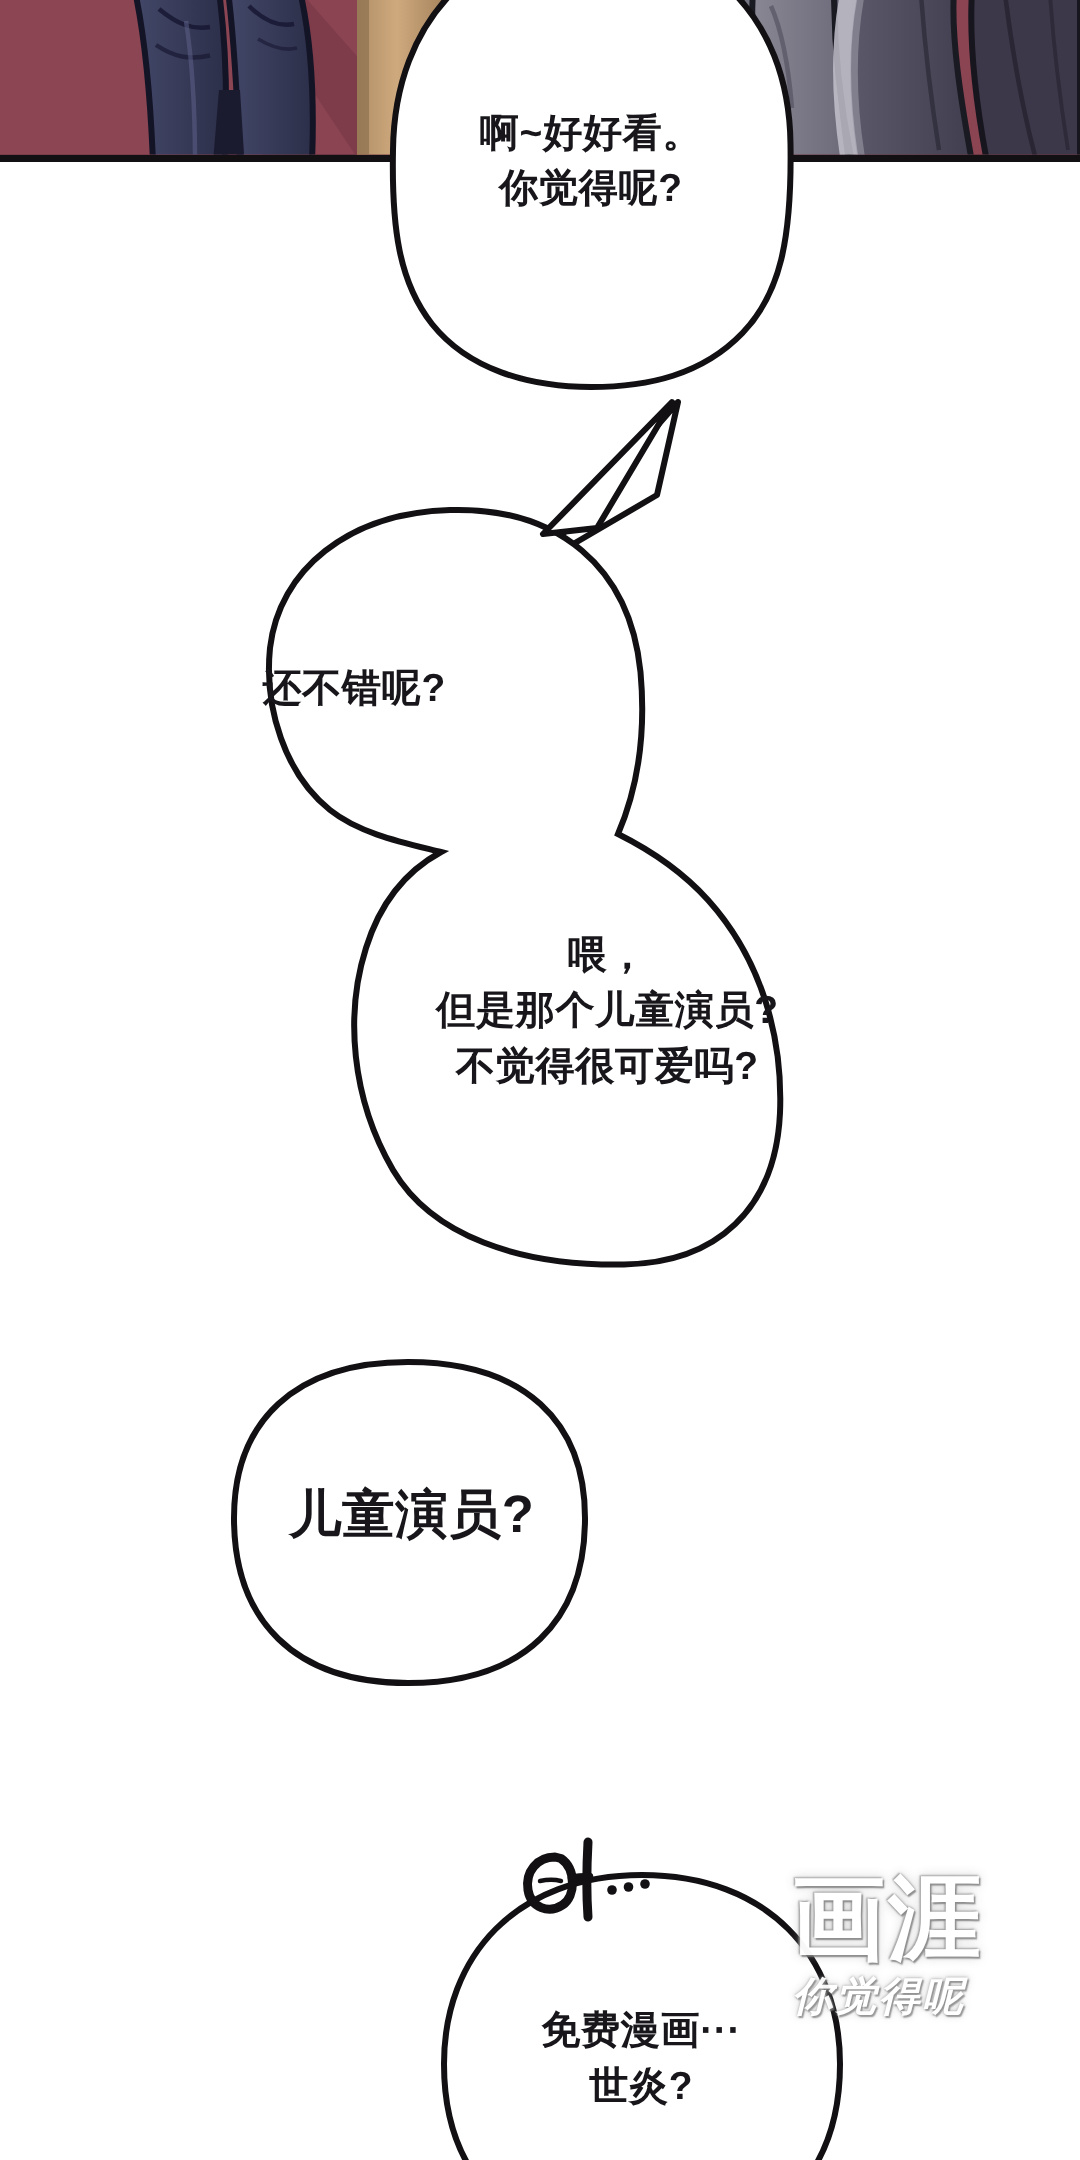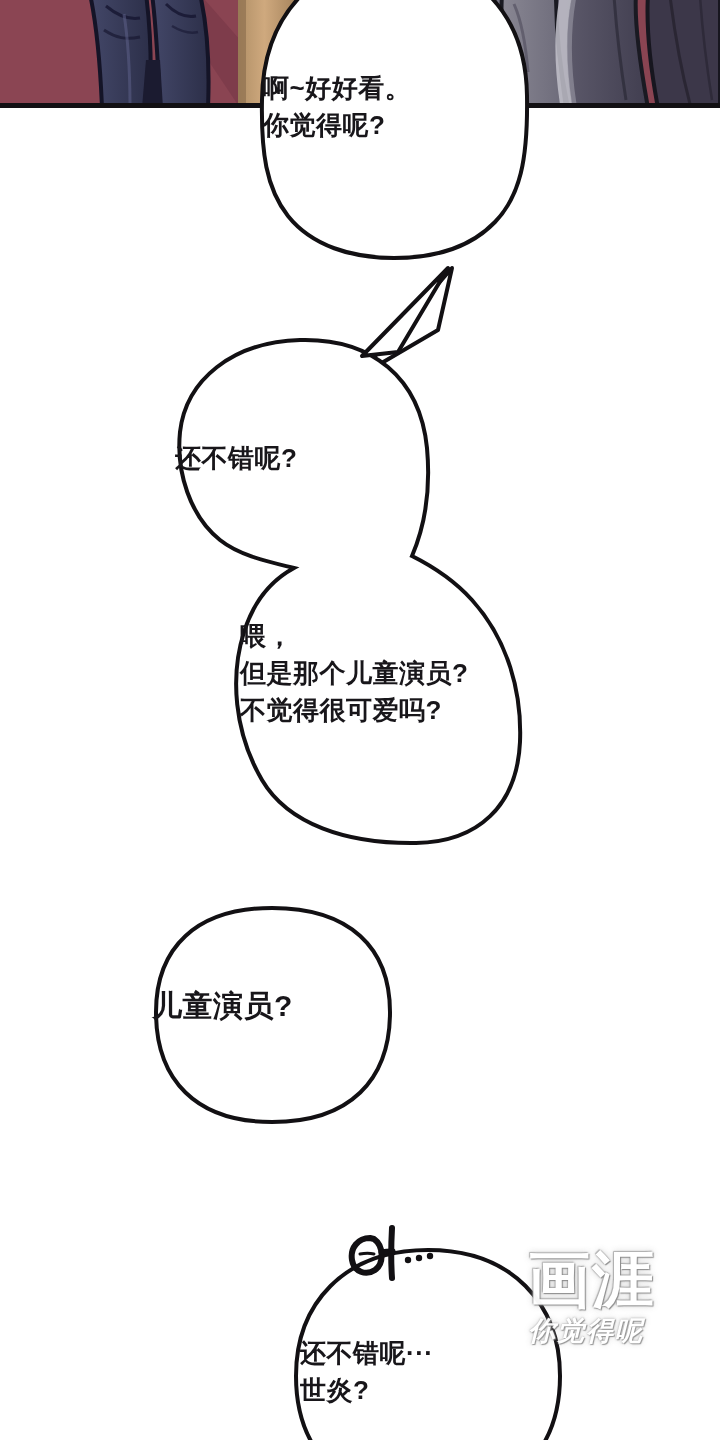--- a/index.html
+++ b/index.html
@@ -38,28 +38,29 @@
     pointer-events:none;
   }
   .bubble-layer svg { display:block; width:720px; height:1440px; }
 
   
   .btext {
     position:absolute;
     color:#18161a;
     font-family:"Liberation Sans","DejaVu Sans",sans-serif;
     font-weight:700;
+    text-align:center;
     line-height:1.42;
     letter-spacing:0.5px;
     white-space:pre-line;
   }
   #t1 { left:263px; top:70px;  width:262px; font-size:26px; }
   #t2 { left:175px; top:440px; width:250px; font-size:26px; text-align:left; }
   #t3 { left:240px; top:618px; width:330px; font-size:26px; }
-  #t4 { left:152px; top:985px; width:245px; font-size:30px; }
+  #t4 { left:152px; top:985px; width:245px; font-size:35px; }
   #t5 { left:300px; top:1335px;width:255px; font-size:26px; }
 
   
   .sfx {
     position:absolute;
     left:340px; top:1222px;
     width:120px; height:70px;
   }
   .sfx svg { display:block; width:100%; height:100%; }
 
@@ -208,21 +209,21 @@
 你觉得呢?</div>
 
   <div class="btext" id="t2">还不错呢?</div>
 
   <div class="btext" id="t3">喂，
 但是那个儿童演员?
 不觉得很可爱吗?</div>
 
   <div class="btext" id="t4">儿童演员?</div>
 
-  <div class="btext" id="t5">还不错呢···
+  <div class="btext" id="t5">免费漫画···
 世炎?</div>
 
   <div class="sfx" title="어...">
     <svg viewBox="0 0 120 70">
       <g fill="none" stroke="#121013" stroke-linecap="round" stroke-linejoin="round">
 
         <path d="M30,16 C18,16 10,26 12,38 C14,50 26,54 35,48 C44,42 44,24 34,17 Z" stroke-width="6"></path>
 
         <path d="M20,32 C25,31 30,31 34,32" stroke-width="3"></path>
 

